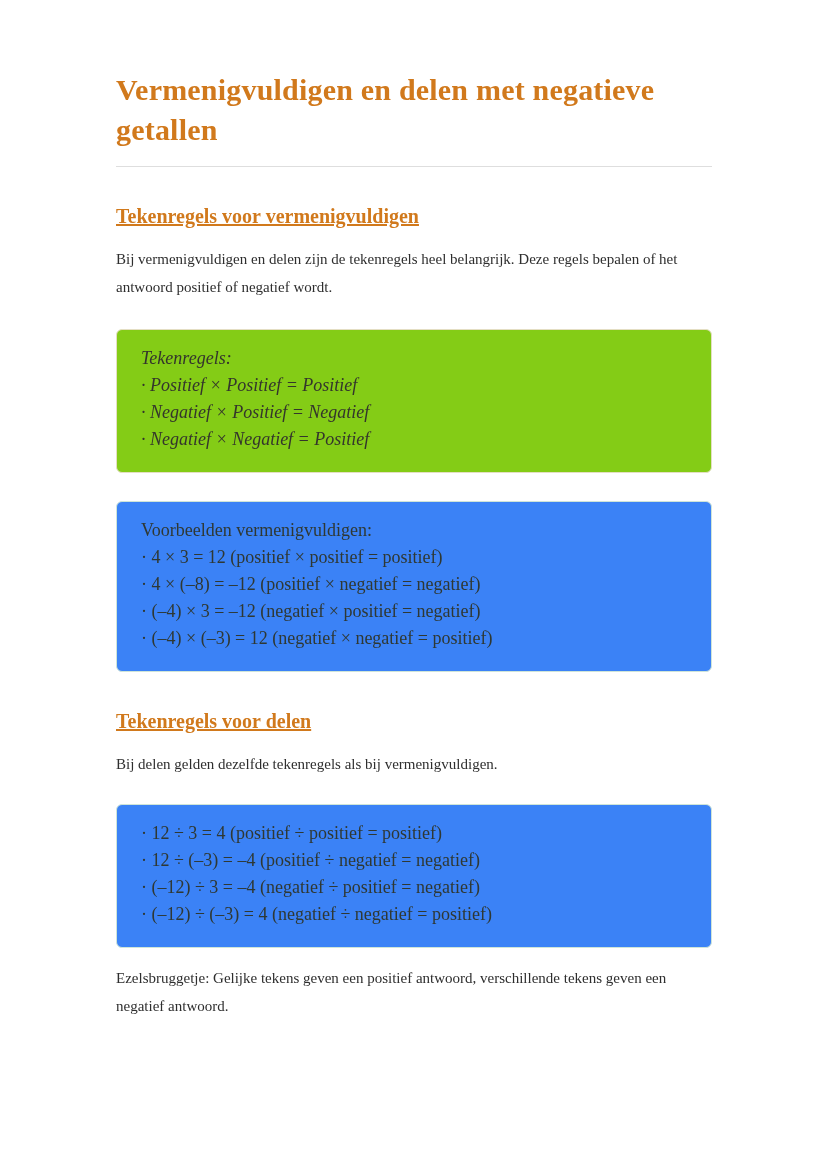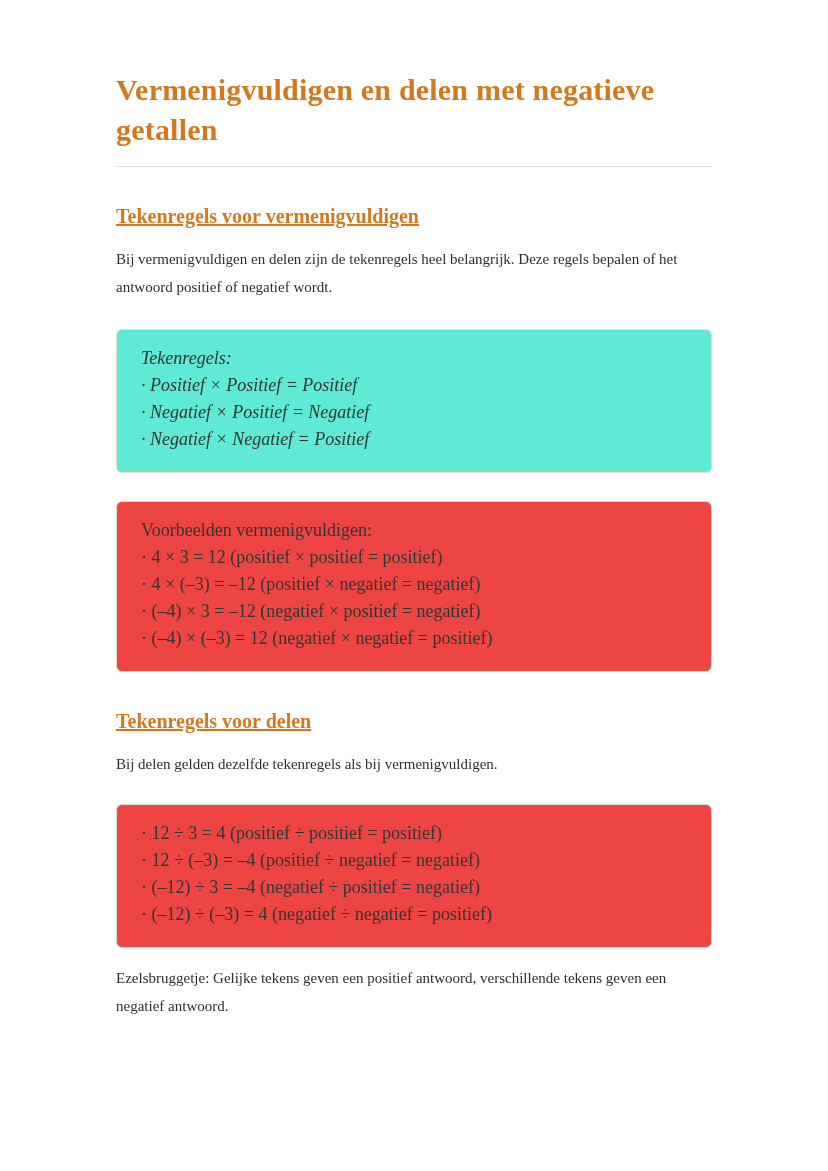--- a/index.html
+++ b/index.html
@@ -46,27 +46,27 @@
   }
   .box {
     margin-top: 28px;
     border-radius: 6px;
     padding: 15px 24px 19px 24px;
     font-size: 18px;
     line-height: 27px;
   }
   .box .box-line { display: block; }
   .note-box {
-    background: #5eead4;
+    background: #84cc16;
     border: 1px solid #e4dec3;
     font-style: italic;
     color: #34352c;
   }
   .example-box {
-    background: #ef4444;
+    background: #3b82f6;
     border: 1px solid #cfe5d8;
     color: #2f3833;
   }
   .gap-lg { margin-top: 38px; }
   .gap-box2 { margin-top: 26px; }
   .mnemonic { margin-top: 30px; }
 </style>
 </head>
 <body>
 
@@ -83,21 +83,21 @@
   <div class="box note-box">
     <span class="box-line">Tekenregels:</span>
     <span class="box-line">· Positief × Positief = Positief</span>
     <span class="box-line">· Negatief × Positief = Negatief</span>
     <span class="box-line">· Negatief × Negatief = Positief</span>
   </div>
 
   <div class="box example-box">
     <span class="box-line">Voorbeelden vermenigvuldigen:</span>
     <span class="box-line">· 4 × 3 = 12 (positief × positief = positief)</span>
-    <span class="box-line">· 4 × (–3) = –12 (positief × negatief = negatief)</span>
+    <span class="box-line">· 4 × (–8) = –12 (positief × negatief = negatief)</span>
     <span class="box-line">· (–4) × 3 = –12 (negatief × positief = negatief)</span>
     <span class="box-line">· (–4) × (–3) = 12 (negatief × negatief = positief)</span>
   </div>
 
   <h2 class="section-heading gap-lg">Tekenregels voor delen</h2>
 
   <p class="body-text">Bij delen gelden dezelfde tekenregels als bij vermenigvuldigen.</p>
 
   <div class="box example-box gap-box2">
     <span class="box-line">· 12 ÷ 3 = 4 (positief ÷ positief = positief)</span>

